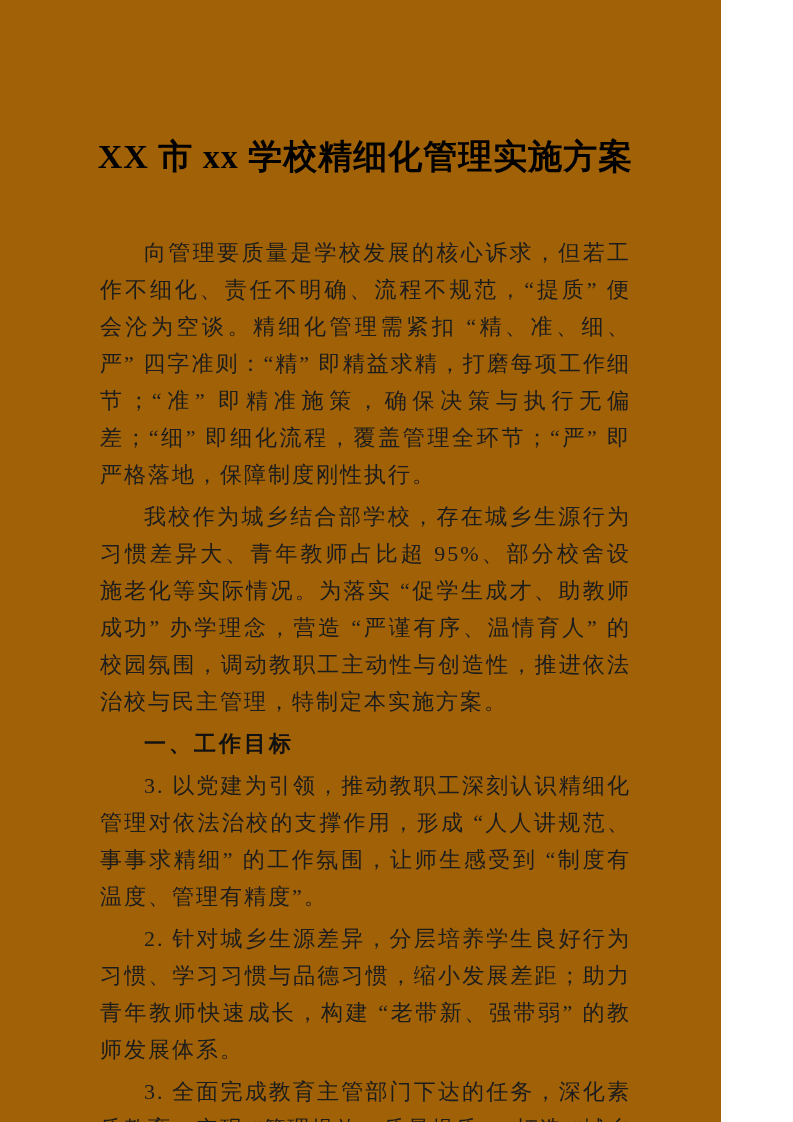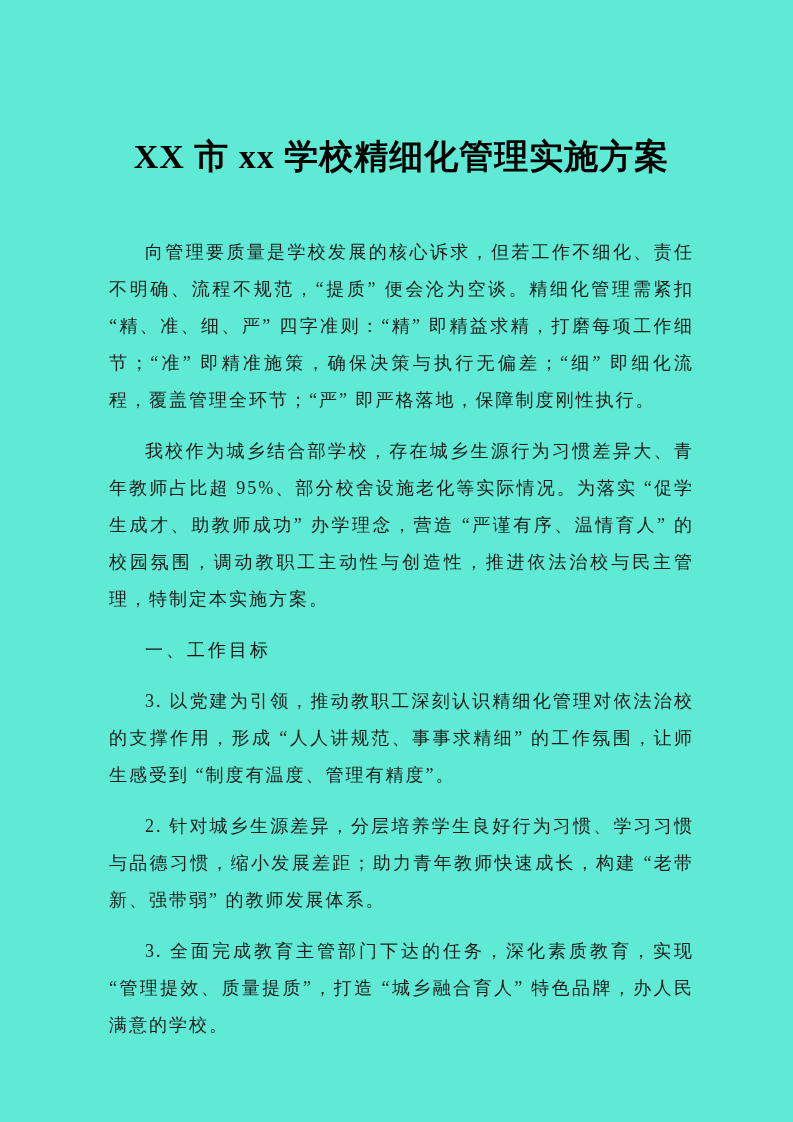--- a/index.html
+++ b/index.html
@@ -8,47 +8,47 @@
     background: #ffffff;
   }
   body {
     width: 793px;
     height: 1122px;
     font-family: "Liberation Serif", serif;
     color: #1a1a1a;
   }
   .page {
     box-sizing: border-box;
-    width: 793px;
+    width: 721px;
     height: 1122px;
-    background: #5eead4;
+    background: #a16207;
     padding: 130px 85px 28px 95px;
     overflow: hidden;
   }
   .doc-title {
     margin: 0 0 50px 0;
     font-size: 34px;
     line-height: 54px;
     font-weight: 700;
     text-align: center;
     letter-spacing: 1px;
     color: #000000;
     font-family: "Liberation Serif", serif;
   }
   .para {
-    margin: 14px;
-    font-size: 18px;
+    margin: 5px;
+    font-size: 22px;
     line-height: 37px;
     letter-spacing: 2px;
     text-align: justify;
     text-indent: 2em;
     color: #1c1c1c;
   }
   .section-heading {
-    font-weight: 400;
+    font-weight: 700;
     color: #111111;
     font-family: "Liberation Sans", sans-serif;
     letter-spacing: 3px;
   }
 </style>
 </head>
 <body>
 
 <div class="page">
   <h1 class="doc-title">XX 市 xx 学校精细化管理实施方案</h1>

